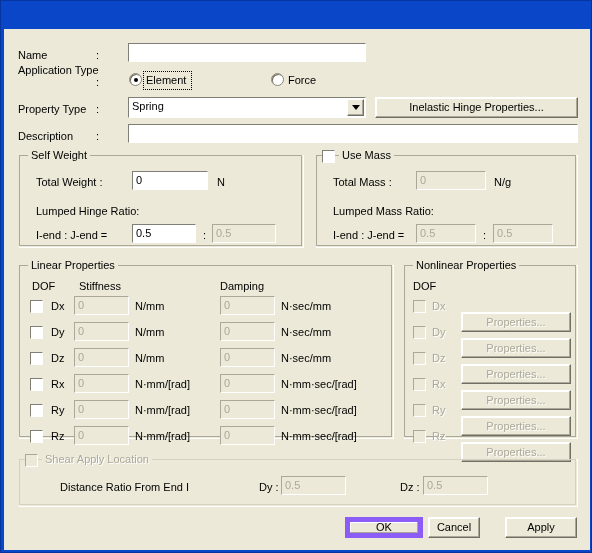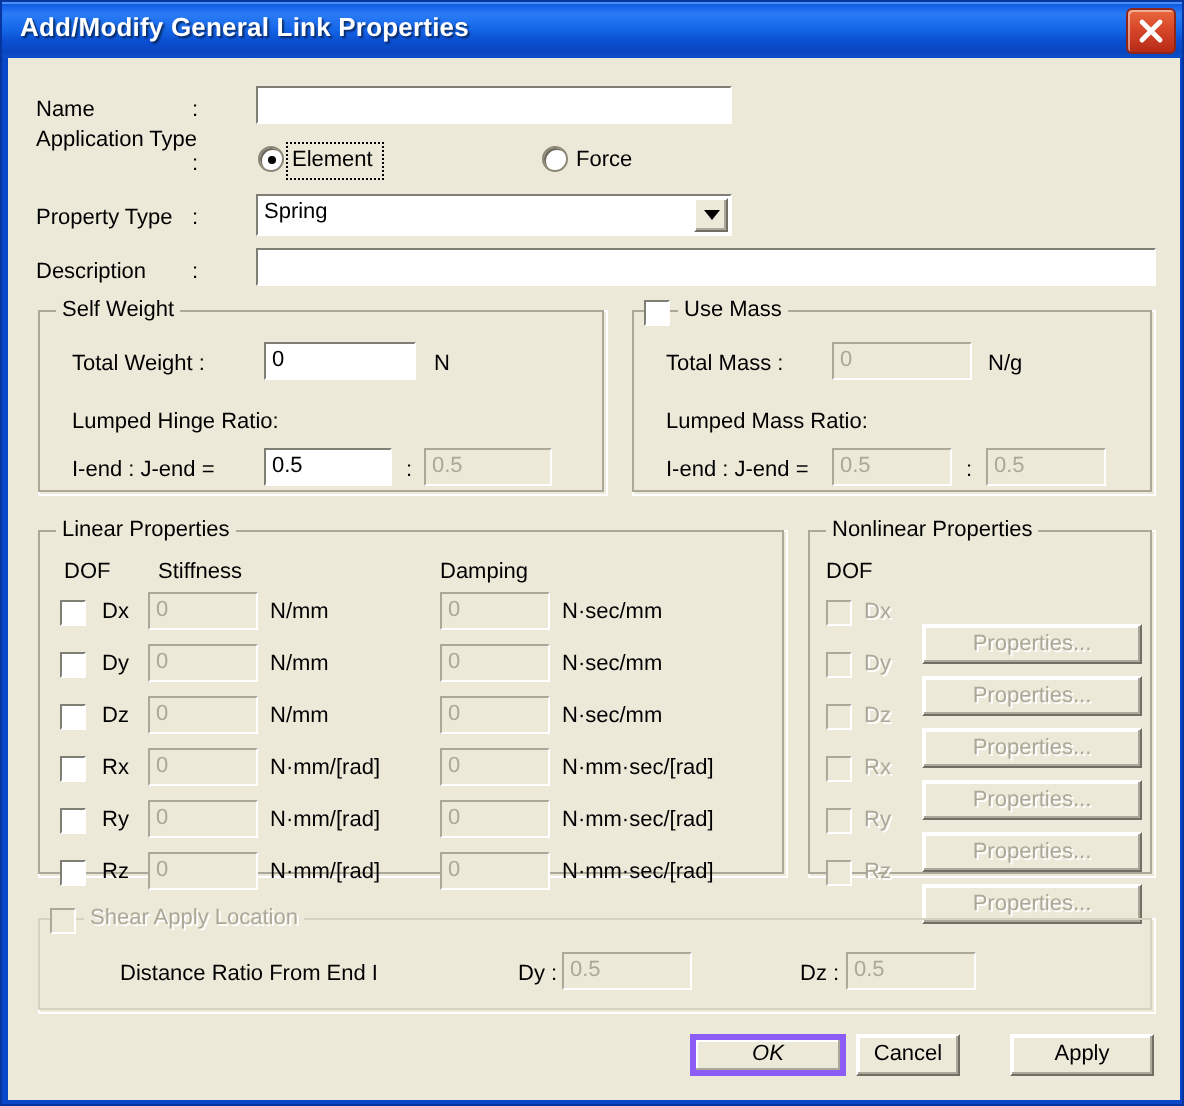--- a/index.html
+++ b/index.html
@@ -172,21 +172,21 @@
     color: #000000;
     text-align: center;
     cursor: pointer;
     white-space: nowrap;
     line-height: 1;
     display: flex;
     align-items: center;
     justify-content: center;
   }
   .btn.dis { color: #aca899; text-shadow: 1px 1px 0 #ffffff; margin-top: 16px; }
-  .btn.default { border: 3px solid #8b5cf6; box-shadow: inset -1px -1px 0 #aca899, inset 1px 1px 0 #ffffff; font-style: italic; }
+  .btn.default { border: 5px solid #8b5cf6; box-shadow: inset -1px -1px 0 #aca899, inset 1px 1px 0 #ffffff; }
 
   .combo {
     position: absolute;
     box-sizing: border-box;
     background: #ffffff;
     border-top: 1px solid #7f7f76;
     border-left: 1px solid #7f7f76;
     border-right: 1px solid #ffffff;
     border-bottom: 1px solid #ffffff;
     cursor: pointer;
@@ -212,28 +212,20 @@
     display: flex;
     align-items: center;
     justify-content: center;
   }
 </style>
 </head>
 <body>
 
 <div class="window">
 
-  <div class="titlebar">
-    <div class="title-text">Add/Modify General Link Properties</div>
-    <div class="close-btn">
-      <svg width="15" height="15" viewBox="0 0 15 15">
-        <path d="M3 3 L12 12 M12 3 L3 12" stroke="#ffffff" stroke-width="2.4" stroke-linecap="round" fill="none"></path>
-      </svg>
-    </div>
-  </div>
 
   <div class="client">
 
     <div class="lbl" style="left:14px; top:20px;">Name</div>
     <div class="lbl" style="left:92px; top:20px;">:</div>
     <div class="field" style="left:124px; top:14px; width:238px; height:19px;"></div>
 
     <div class="lbl" style="left:14px; top:35px;">Application Type</div>
     <div class="lbl" style="left:92px; top:47px;">:</div>
 
@@ -249,20 +241,21 @@
     <div class="lbl" style="left:14px; top:74px;">Property Type</div>
     <div class="lbl" style="left:92px; top:74px;">:</div>
     <div class="combo" style="left:124px; top:68px; width:238px; height:21px;">
       <div class="combo-text">Spring</div>
       <div class="combo-arrow">
         <svg width="8" height="5" viewBox="0 0 8 5">
             <path d="M0 0 L8 0 L4 5 Z" fill="#000000"></path>
           </svg>
       </div>
     </div>
+    <div class="btn" style="left:371px; top:68px; width:203px; height:21px;">Inelastic Hinge Properties...</div>
 
     <div class="lbl" style="left:14px; top:101px;">Description</div>
     <div class="lbl" style="left:92px; top:101px;">:</div>
     <div class="field" style="left:124px; top:95px; width:450px; height:19px;"></div>
 
     <div class="groupbox" style="left:15px; top:126px; width:285px; height:93px;">
       <div class="gb-title">Self Weight</div>
     </div>
     <div class="lbl" style="left:32px; top:147px;">Total Weight :</div>
     <div class="field" style="left:128px; top:142px; width:76px; height:19px;">0</div>

